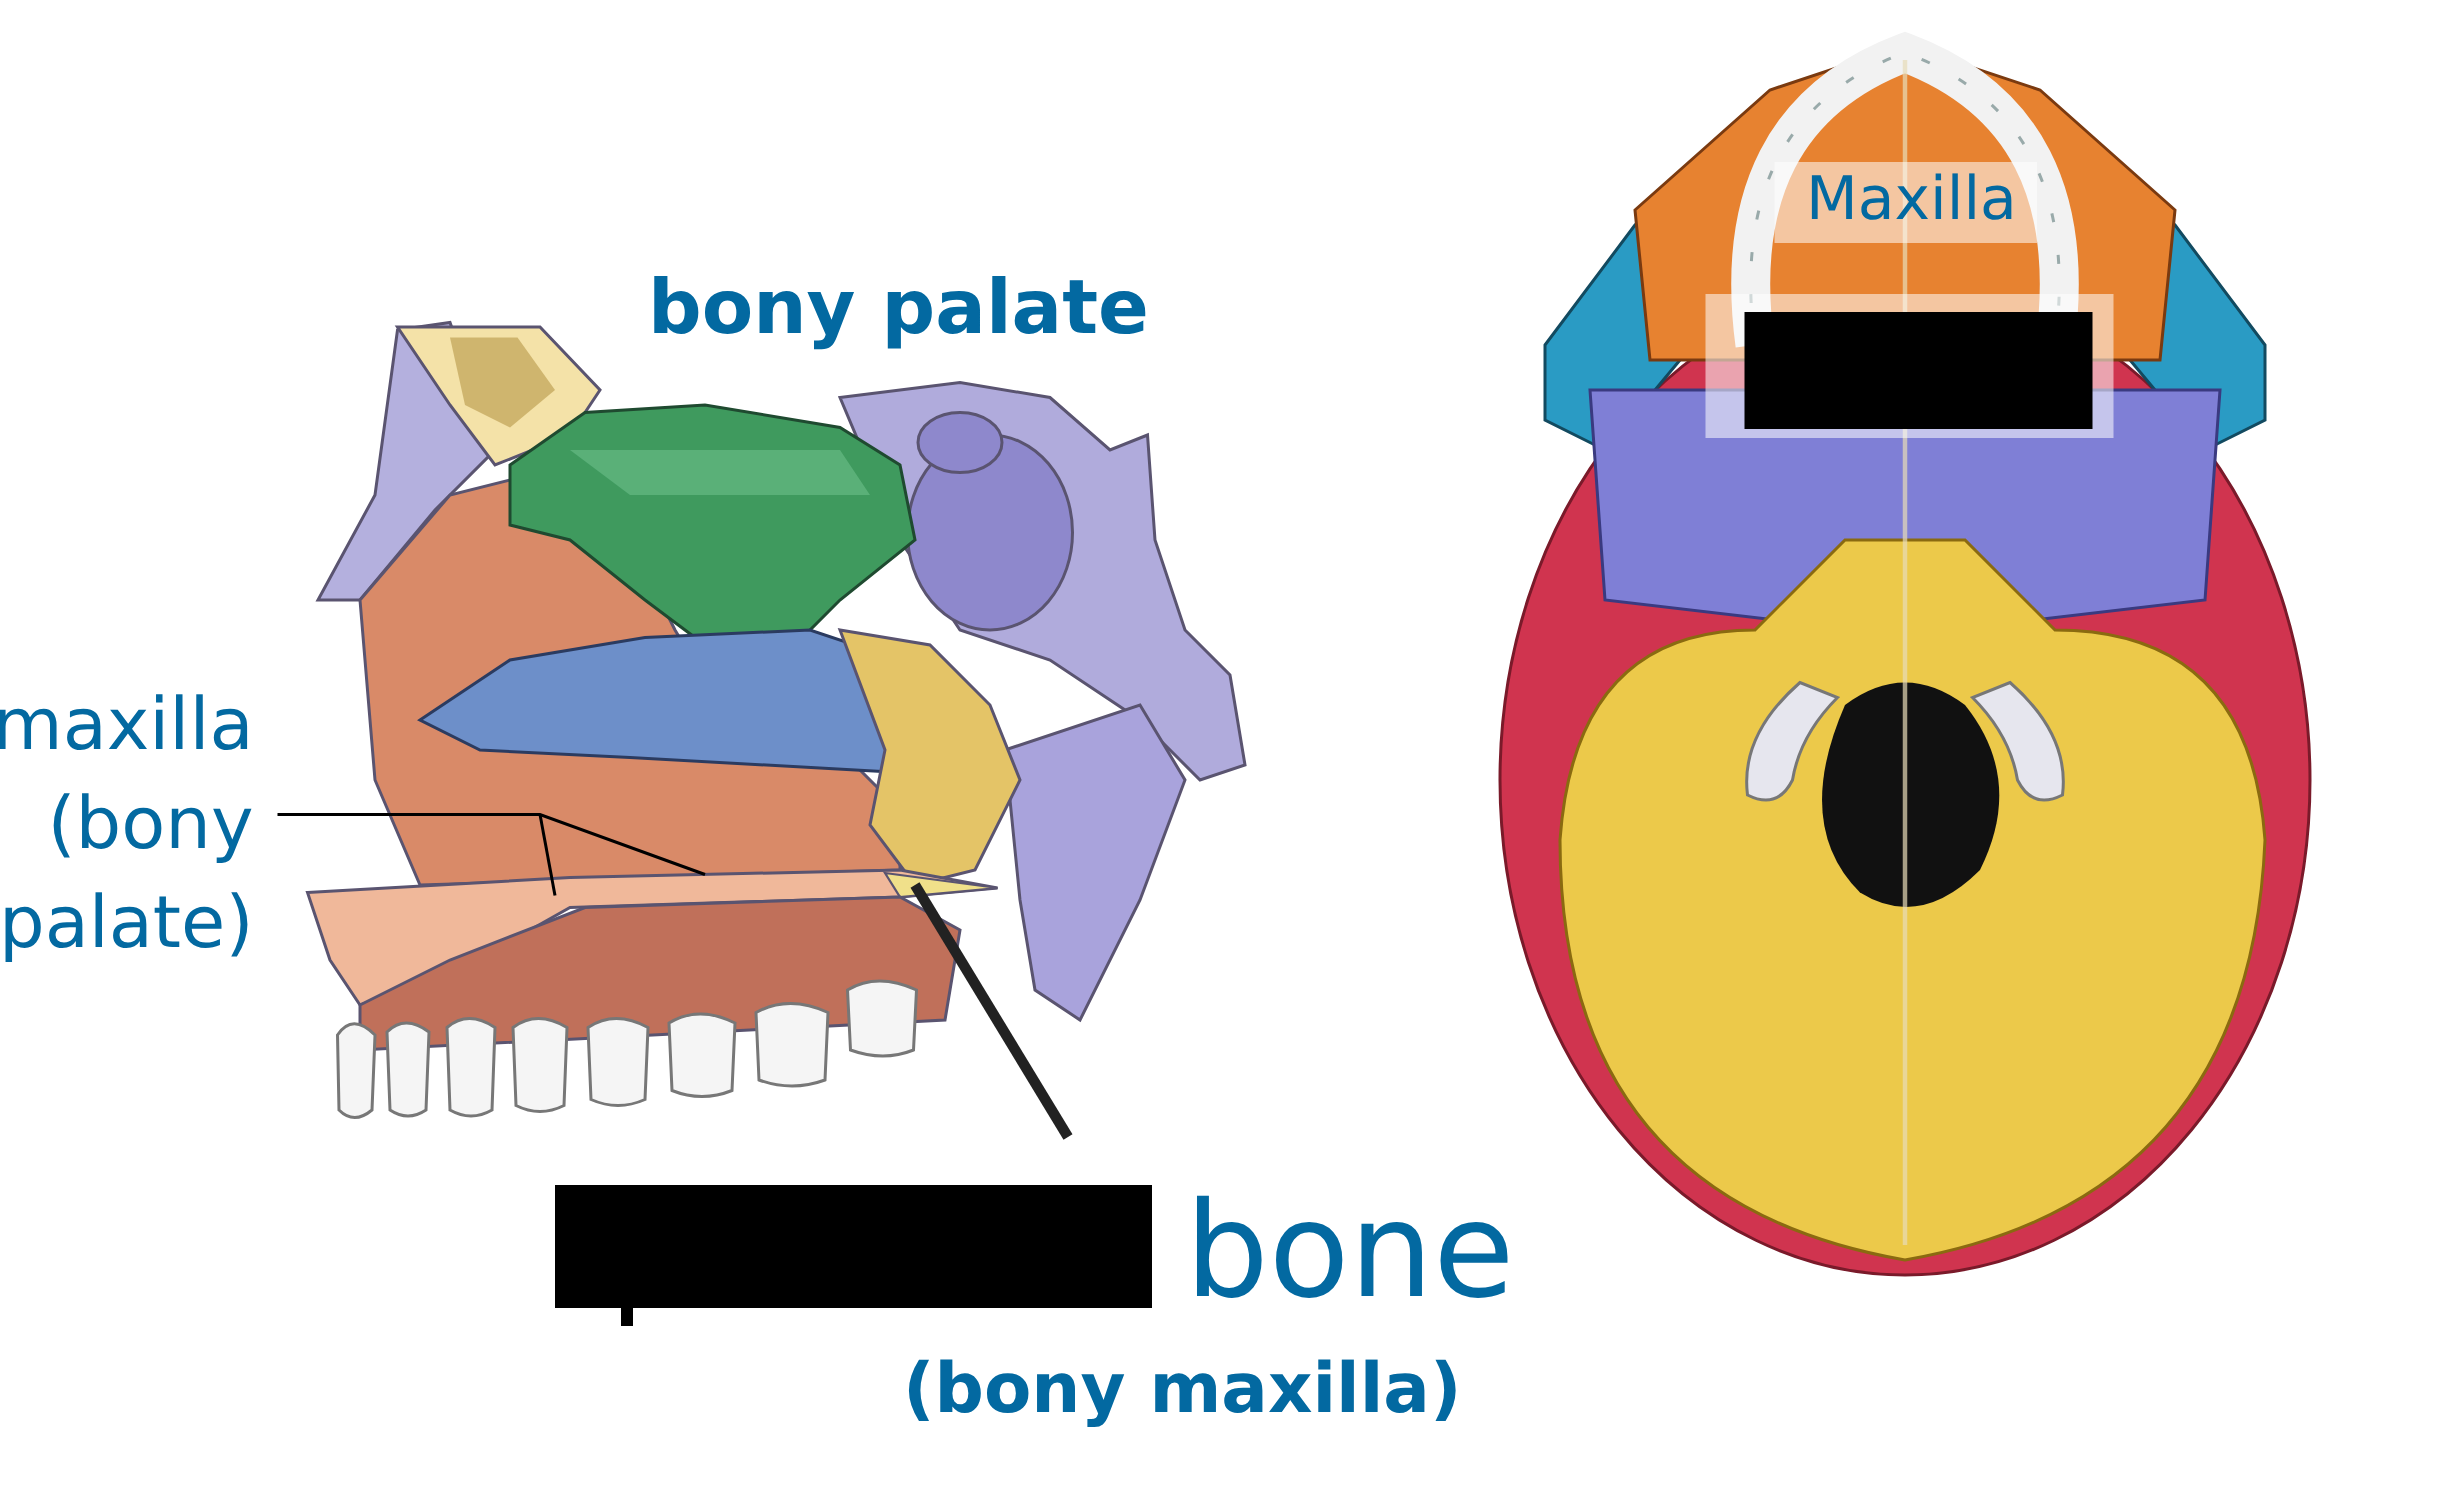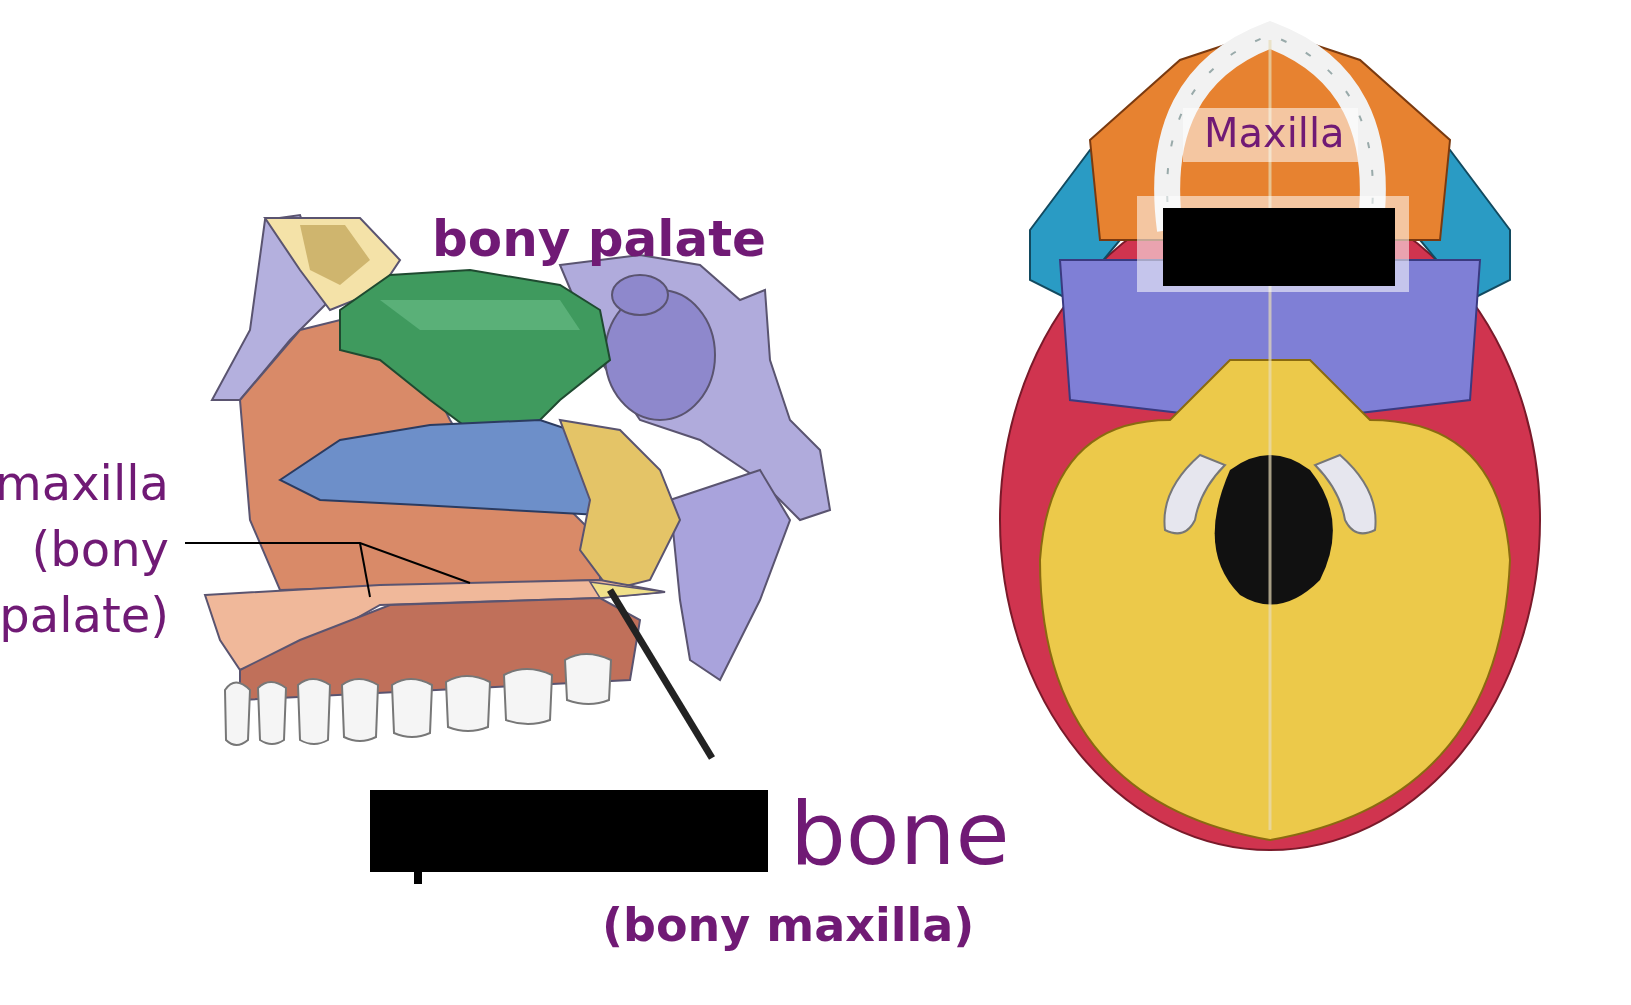--- a/index.html
+++ b/index.html
@@ -1,19 +1,19 @@
 <!DOCTYPE html>
 <html><head>
 <meta charset="utf-8">
 <style>
   html, body { margin:0; padding:0; background:#ffffff; }
   body { width:1631px; height:1005px; position:relative; overflow:hidden;
          font-family:"DejaVu Sans","Liberation Sans",sans-serif; color:#000; }
-  .lbl { position:absolute; color:#701a75; white-space:nowrap; }
-  .lbl-title { font-weight:bold; font-size:50px;margin-top:34px; }
+  .lbl { position:absolute; color:#0369a1; white-space:nowrap; }
+  .lbl-title { font-weight:bold; font-size:50px; }
   .lbl-side { font-size:48px; text-align:right; line-height:66px; }
   .lbl-bone { font-size:88px; }
   .lbl-sub { font-weight:bold; font-size:46px; }
   .lbl-max { font-size:40px; }
   .redact { position:absolute; background:#000; }
   .halo { position:absolute; background:rgba(255,255,255,0.55); }
   svg { position:absolute; overflow:visible; }
 </style>
 </head>
 <body>

